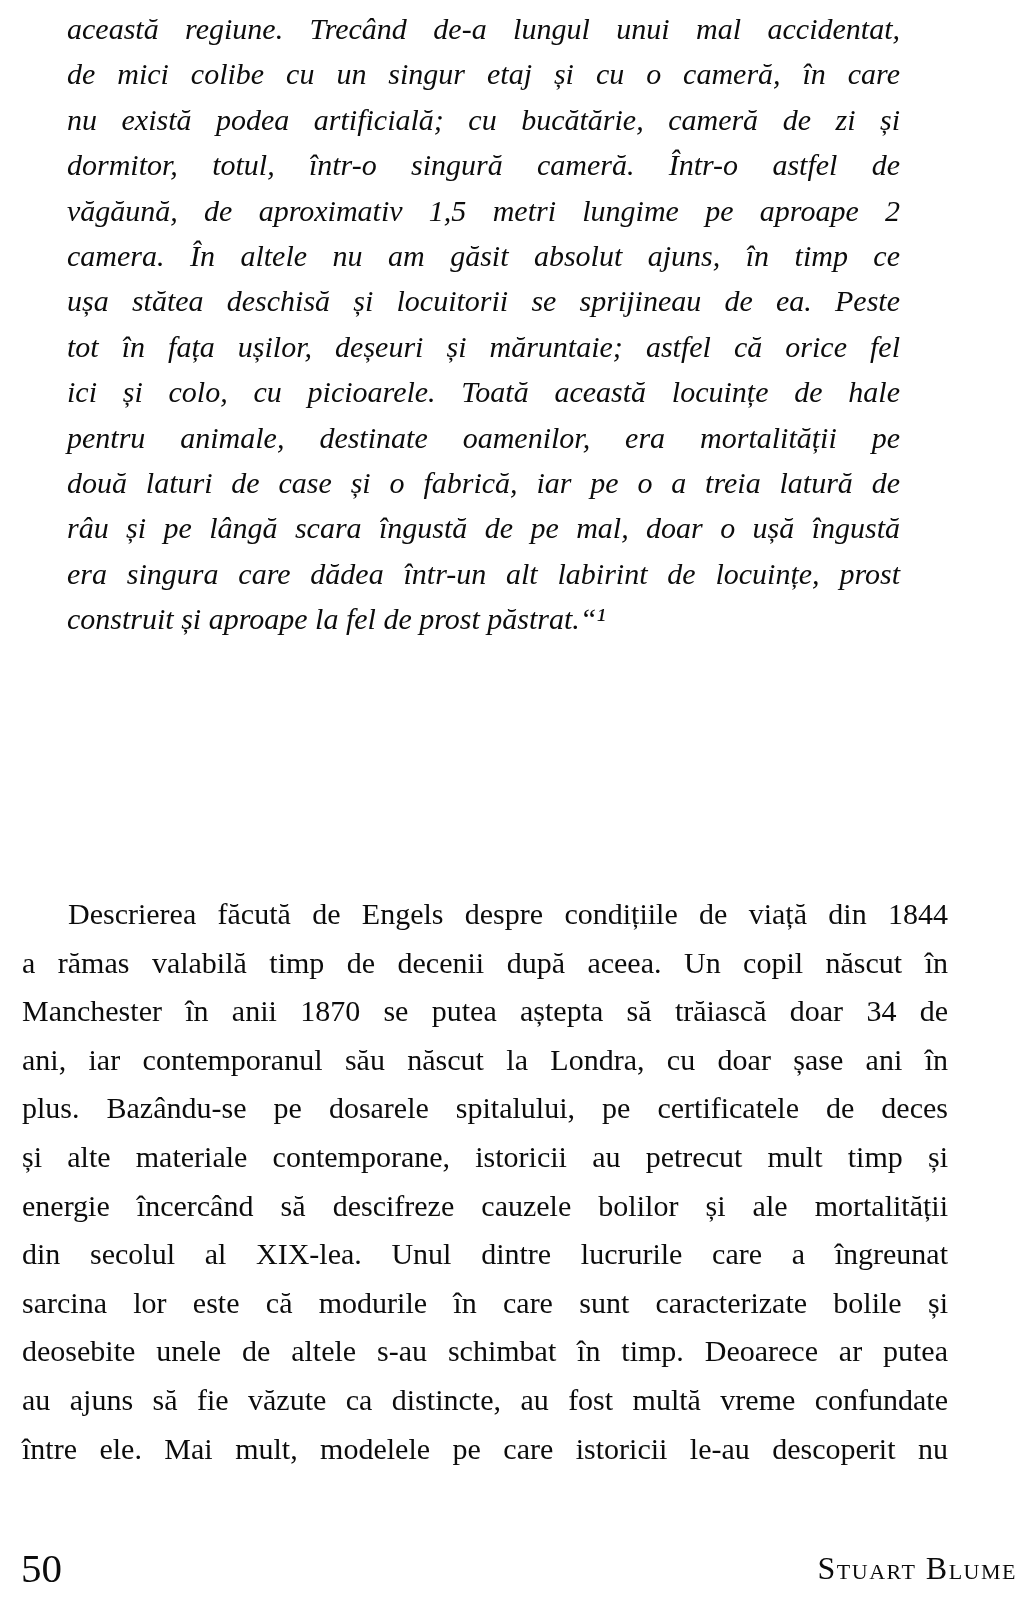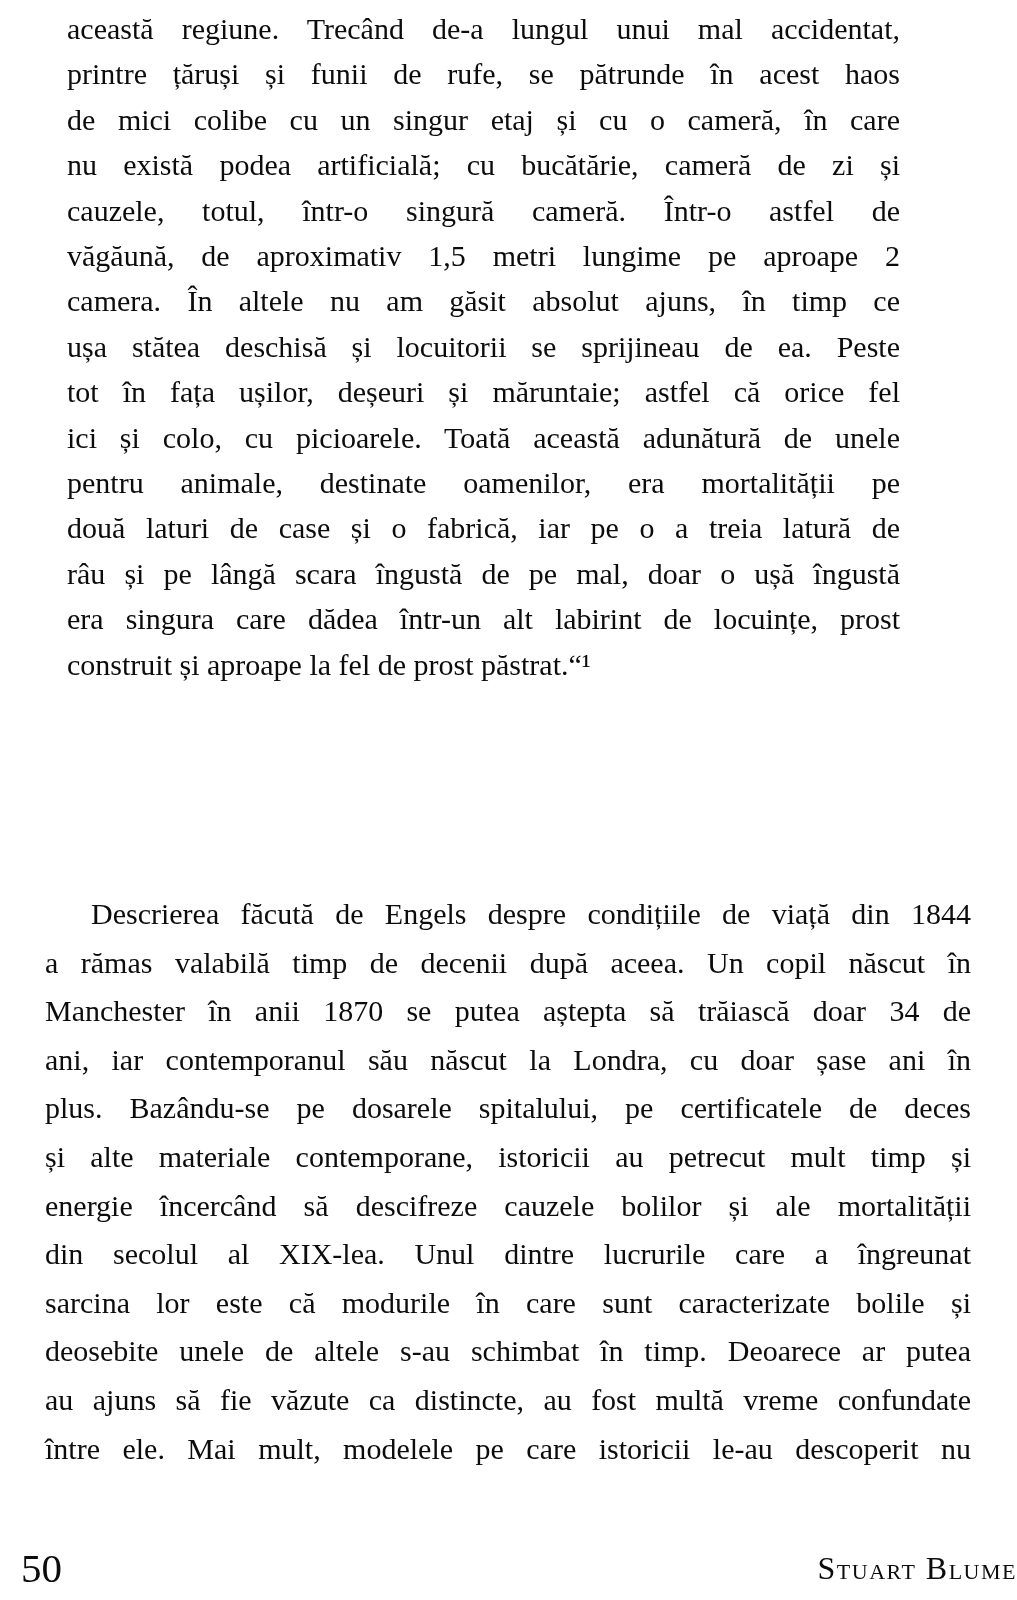--- a/index.html
+++ b/index.html
@@ -18,40 +18,40 @@
   .page {
     position: absolute;
     inset: 0;
   }
   
   .quote {
     position: absolute;
     left: 67px;
     top: 6px;
     width: 833px;
+    font-style: italic;
   }
   .quote .line {
     font-size: 30px;
     line-height: 45.4px;
     text-align: justify;
     text-align-last: justify;
     -moz-text-align-last: justify;
     text-justify: inter-word;
   }
   .quote .line.last-line {
     text-align-last: left;
     -moz-text-align-last: left;
   }
   
   .para {
     position: absolute;
     left: 22px;
     top: 890px;
     width: 926px;
-    margin-left: 23px;
   }
   .para .line {
     font-size: 30px;
     line-height: 48.6px;
     text-align: justify;
     text-align-last: justify;
     -moz-text-align-last: justify;
     text-justify: inter-word;
   }
   .para .line.first-line {
@@ -84,29 +84,28 @@
     letter-spacing: 1.5px;
   }
 </style>
 </head>
 <body>
 
 <main class="page">
 
   <section class="quote">
     <div class="line">această regiune. Trecând de-a lungul unui mal accidentat,</div>
-    <div class="line">printre țăruși și funii de rufe, se pătrunde în acest haos</div>
     <div class="line">de mici colibe cu un singur etaj și cu o cameră, în care</div>
     <div class="line">nu există podea artificială; cu bucătărie, cameră de zi și</div>
-    <div class="line">cauzele, totul, într-o singură cameră. Într-o astfel de</div>
+    <div class="line">dormitor, totul, într-o singură cameră. Într-o astfel de</div>
     <div class="line">văgăună, de aproximativ 1,5 metri lungime pe aproape 2</div>
     <div class="line">camera. În altele nu am găsit absolut ajuns, în timp ce</div>
     <div class="line">ușa stătea deschisă și locuitorii se sprijineau de ea. Peste</div>
     <div class="line">tot în fața ușilor, deșeuri și măruntaie; astfel că orice fel</div>
-    <div class="line">ici și colo, cu picioarele. Toată această adunătură de unele</div>
+    <div class="line">ici și colo, cu picioarele. Toată această locuințe de hale</div>
     <div class="line">pentru animale, destinate oamenilor, era mortalității pe</div>
     <div class="line">două laturi de case și o fabrică, iar pe o a treia latură de</div>
     <div class="line">râu și pe lângă scara îngustă de pe mal, doar o ușă îngustă</div>
     <div class="line">era singura care dădea într-un alt labirint de locuințe, prost</div>
     <div class="line last-line">construit și aproape la fel de prost păstrat.“¹</div>
   </section>
 
   <section class="para">
     <div class="line first-line">Descrierea făcută de Engels despre condițiile de viață din 1844</div>
     <div class="line">a rămas valabilă timp de decenii după aceea. Un copil născut în</div>

